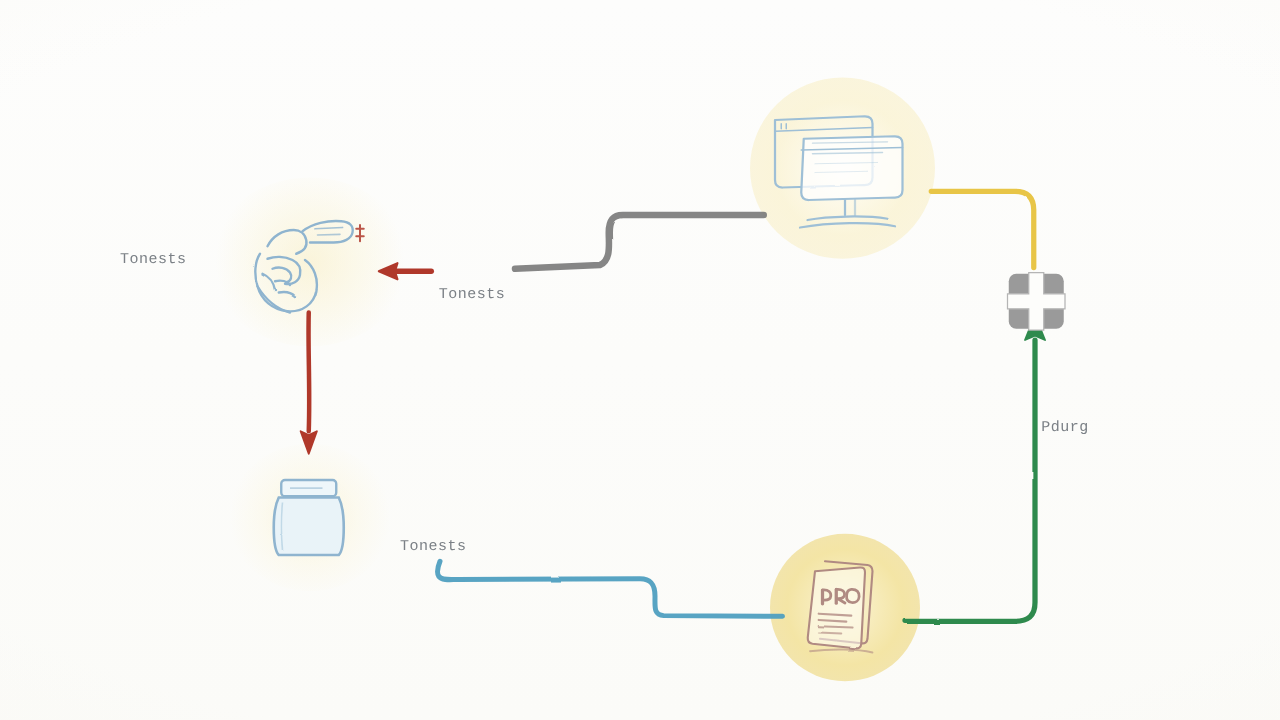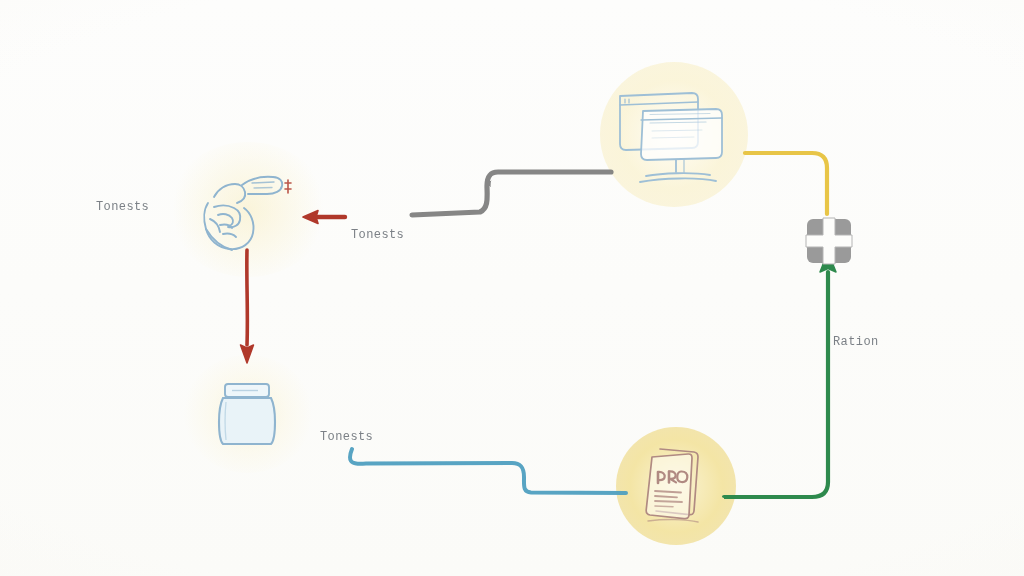--- a/index.html
+++ b/index.html
@@ -202,16 +202,16 @@
         <path d="M 17,58 L 44,59" stroke-width="1.8" opacity="0.75"></path>
         <path d="M 17,63 L 35,63.8" stroke-width="1.6" opacity="0.65"></path>
 
         <path d="M 10,78 C 26,76 48,76 60,79" stroke-width="1.5" opacity="0.6"></path>
       </g>
     </svg>
   </div>
 
   <div class="label" style="left:96px; top:200px;">Tonests</div>
   <div class="label" style="left:351px; top:228px;">Tonests</div>
-  <div class="label" style="left:833px; top:335px;">Ration</div>
+  <div class="label" style="left:833px; top:335px;">Pdurg</div>
   <div class="label" style="left:320px; top:430px;">Tonests</div>
 
 </div>
 
 </body></html>

